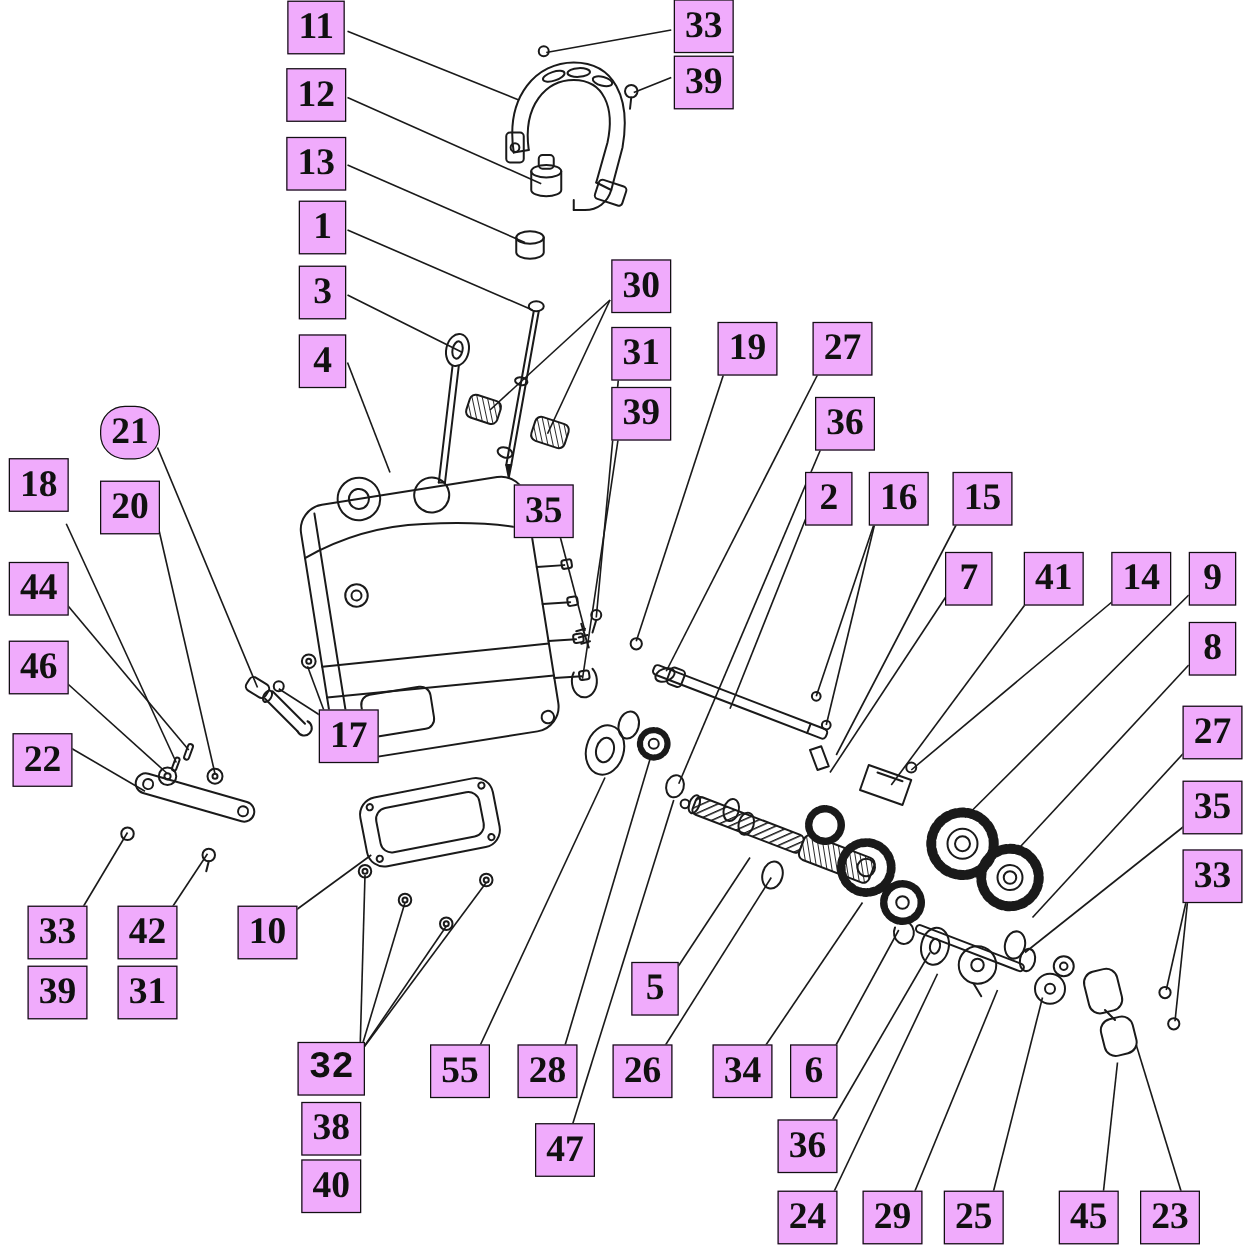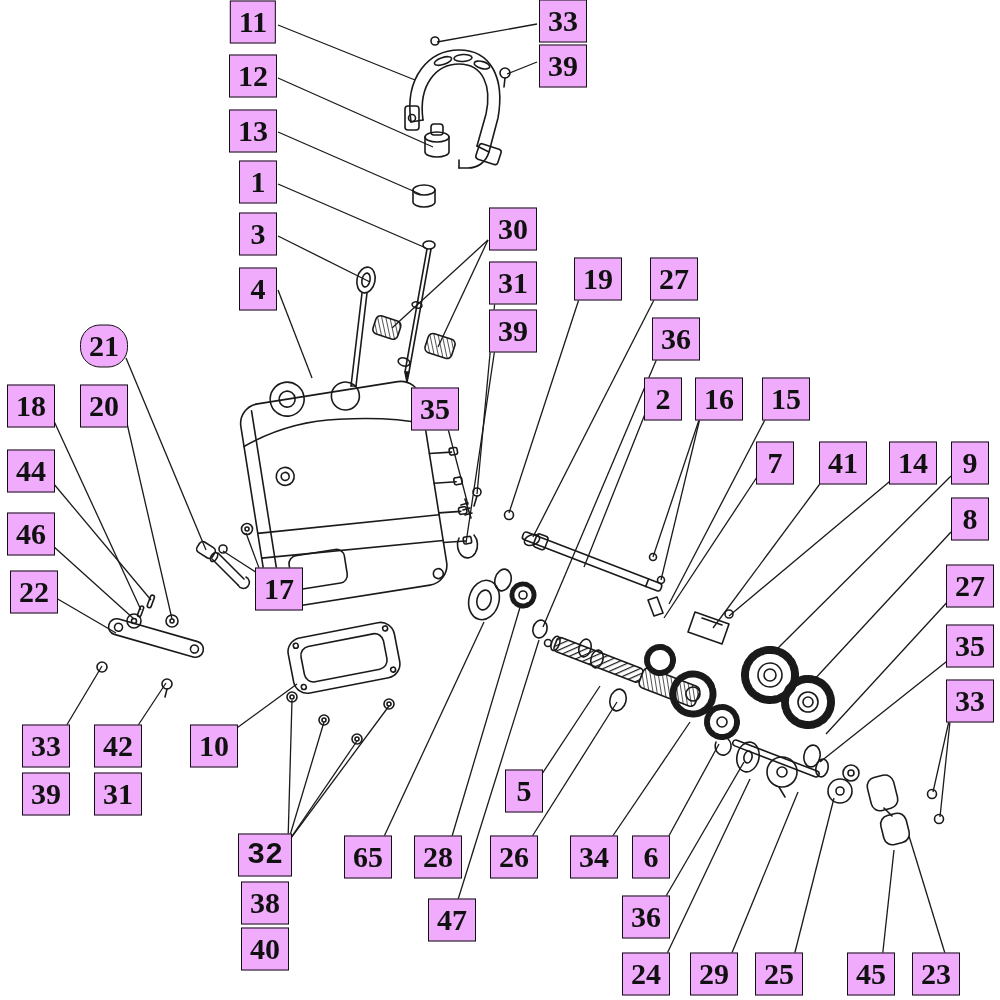--- a/index.html
+++ b/index.html
@@ -331,43 +331,43 @@
       <div class="part-label" style="left: 513px; top: 283px;">31</div>
       <div class="part-label" style="left: 598px; top: 279px;">19</div>
       <div class="part-label" style="left: 674px; top: 279px;">27</div>
       <div class="part-label" style="left: 258px; top: 289px;">4</div>
       <div class="part-label" style="left: 513px; top: 331px;">39</div>
       <div class="part-label" style="left: 676px; top: 339px;">36</div>
       <div class="part-label" style="left: 104px; top: 346px; border-radius: 20px;">21</div>
       <div class="part-label" style="left: 663px; top: 399px;">2</div>
       <div class="part-label" style="left: 719px; top: 399px;">16</div>
       <div class="part-label" style="left: 786px; top: 399px;">15</div>
-      <div class="part-label" style="left: 31px; top: 406px; text-align: center;">18</div>
+      <div class="part-label" style="left: 31px; top: 388px; text-align: center;">18</div>
       <div class="part-label" style="left: 104px; top: 406px;">20</div>
       <div class="part-label" style="left: 435px; top: 409px;">35</div>
       <div class="part-label" style="left: 775px; top: 463px;">7</div>
       <div class="part-label" style="left: 843px; top: 463px;">41</div>
       <div class="part-label" style="left: 913px; top: 463px;">14</div>
       <div class="part-label" style="left: 970px; top: 463px;">9</div>
       <div class="part-label" style="left: 31px; top: 471px;">44</div>
       <div class="part-label" style="left: 970px; top: 519px;">8</div>
       <div class="part-label" style="left: 31px; top: 534px;">46</div>
-      <div class="part-label" style="left: 34px; top: 592px;">22</div>
+      <div class="part-label" style="left: 34px; top: 608px;">22</div>
       <div class="part-label" style="left: 970px; top: 586px;">27</div>
       <div class="part-label" style="left: 279px; top: 589px;">17</div>
       <div class="part-label" style="left: 970px; top: 646px;">35</div>
       <div class="part-label" style="left: 970px; top: 701px;">33</div>
       <div class="part-label" style="left: 46px; top: 746px;">33</div>
       <div class="part-label" style="left: 118px; top: 746px;">42</div>
       <div class="part-label" style="left: 214px; top: 746px;">10</div>
       <div class="part-label" style="left: 524px; top: 791px;">5</div>
       <div class="part-label" style="left: 46px; top: 794px;">39</div>
       <div class="part-label" style="left: 118px; top: 794px;">31</div>
       <div class="part-label" style="left: 265px; top: 855px; font-family: Liberation Mono, monospace;">32</div>
-      <div class="part-label" style="left: 368px; top: 857px;">65</div>
+      <div class="part-label" style="left: 368px; top: 857px;">55</div>
       <div class="part-label" style="left: 438px; top: 857px;">28</div>
       <div class="part-label" style="left: 514px; top: 857px;">26</div>
       <div class="part-label" style="left: 594px; top: 857px;">34</div>
       <div class="part-label" style="left: 651px; top: 857px;">6</div>
       <div class="part-label" style="left: 265px; top: 903px;">38</div>
       <div class="part-label" style="left: 646px; top: 917px;">36</div>
       <div class="part-label" style="left: 452px; top: 920px;">47</div>
       <div class="part-label" style="left: 265px; top: 949px;">40</div>
       <div class="part-label" style="left: 646px; top: 974px;">24</div>
       <div class="part-label" style="left: 714px; top: 974px;">29</div>

